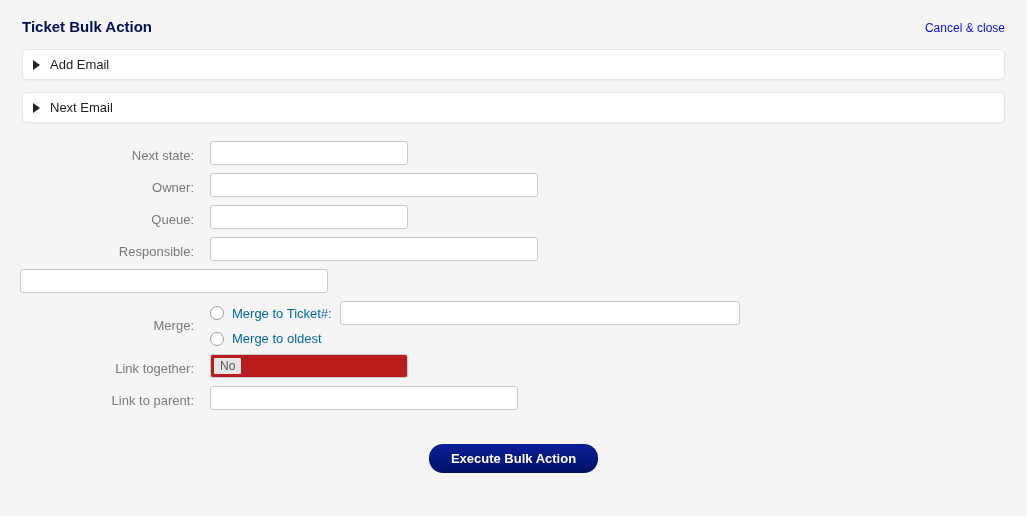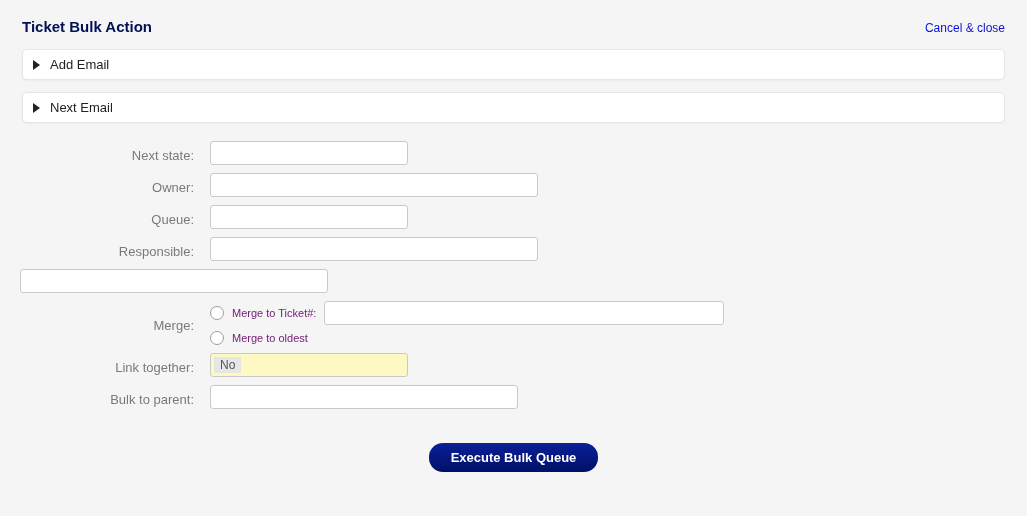--- a/index.html
+++ b/index.html
@@ -87,21 +87,21 @@
       color: #333;
     }
     .w200 { width: 198px; }
     .w330 { width: 328px; }
     .w310 { width: 308px; }
     .w400 { width: 400px; }
     .selectish {
       height: 24px;
       border: 1px solid #c9c9c9;
       border-radius: 3px;
-      background: #fef9c3;
+      background: #b91c1c;
       padding: 2px 3px;
       display: flex;
       align-items: center;
     }
     .selectish .tag {
       background: #e6e6e6;
       padding: 1px 6px;
       font-size: 12px;
       color: #555;
       border-radius: 1px;
@@ -114,22 +114,22 @@
     .radio-circle {
       width: 14px;
       height: 14px;
       border: 1.5px solid #9e9e9e;
       border-radius: 50%;
       background: #fff;
       flex-shrink: 0;
       cursor: pointer;
     }
     .radio-label {
-      color: #701a75;
-      font-size: 11px;
+      color: #0369a1;
+      font-size: 13px;
     }
     .footer {
       display: flex;
       justify-content: center;
       margin-top: 34px;
     }
     .exec-btn {
       background: #001a7a;
       background: linear-gradient(#0b1f99, #001066);
       color: #fff;
@@ -218,25 +218,25 @@
     <div class="row">
       <div class="lbl">Link together:</div>
       <div class="ctl">
         <div class="selectish w200">
           <span class="tag">No</span>
         </div>
       </div>
     </div>
 
     <div class="row">
-      <div class="lbl">Bulk to parent:</div>
+      <div class="lbl">Link to parent:</div>
       <div class="ctl">
         <input type="text" class="inp w310" value="" style="">
       </div>
     </div>
 
 
     <div class="footer">
-      <button class="exec-btn">Execute Bulk Queue</button>
+      <button class="exec-btn">Execute Bulk Action</button>
     </div>
 
   </div>
 </div>
 
 </body></html>

